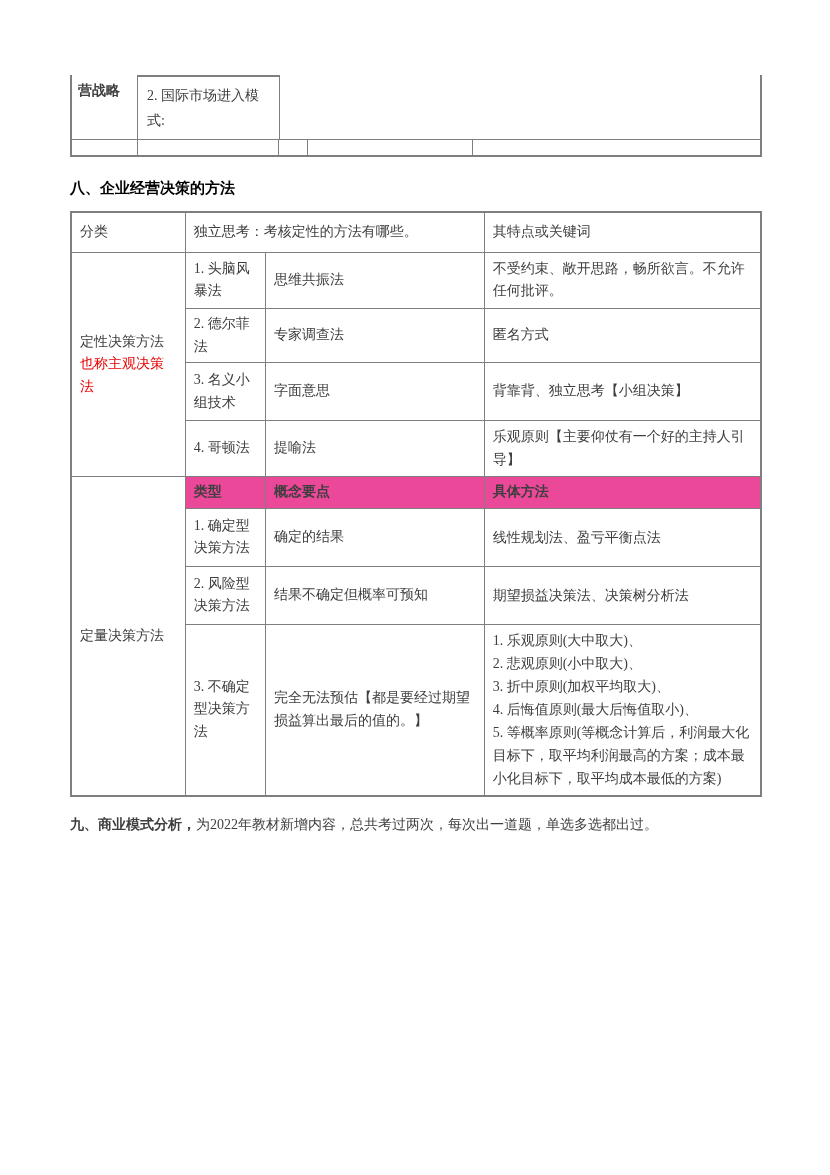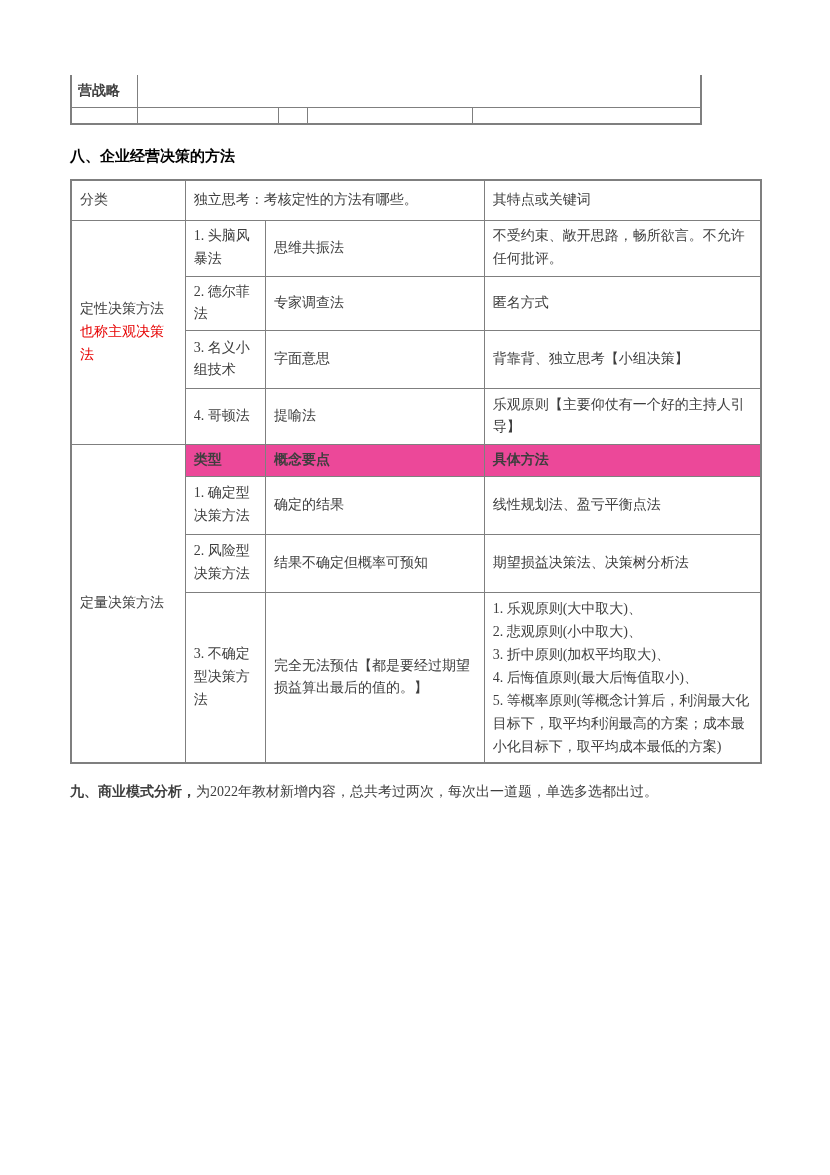--- a/index.html
+++ b/index.html
@@ -6,21 +6,21 @@
   body{
     width:830px;height:1175px;background:#ffffff;
     font-family:"Liberation Serif","DejaVu Serif",serif;
     font-size:14px;color:#3e3e3e;
   }
   .page{box-sizing:border-box;width:830px;padding:75px 68px 0 70px;}
   .b{font-weight:bold;}
   .red{color:#e60000;}
 
   
-  .t1{box-sizing:border-box;width:632px;
+  .t1{box-sizing:border-box;width:692px;
       border-left:2px solid #7f7f7f;border-right:2px solid #7f7f7f;border-bottom:2px solid #7f7f7f;}
   .t1-rowA{display:flex;align-items:stretch;}
   .t1-c1{box-sizing:border-box;width:66px;border-right:1px solid #7f7f7f;padding:7px 6px;font-weight:bold;}
   .t1-c2{box-sizing:border-box;width:142px;border-top:2px solid #7f7f7f;border-right:1px solid #7f7f7f;
          padding:6px 9px;display:flex;align-items:center;line-height:1.8;}
   .t1-c3{box-sizing:border-box;flex:1;border-top:2px solid #7f7f7f;padding:8px 10px;line-height:1.72;}
   .t1-rowB{display:flex;border-top:1px solid #7f7f7f;height:15px;}
   .t1-rowB > div{box-sizing:border-box;border-right:1px solid #7f7f7f;}
   .bw1{width:66px;}.bw2{width:141px;}.bw3{width:29px;}.bw4{width:165px;}
   .bw5{flex:1;border-right:none !important;}
@@ -40,20 +40,23 @@
 </style>
 </head>
 <body>
 
 <div class="page">
 
   <div class="t1">
     <div class="t1-rowA">
       <div class="t1-c1">
         <span>营战略</span>
+      </div>
+      <div class="t1-c2">
+        <span>2. 国际市场进入模式:</span>
       </div>
     </div>
     <div class="t1-rowB">
       <div class="bw1"></div>
       <div class="bw2"></div>
       <div class="bw3"></div>
       <div class="bw4"></div>
       <div class="bw5"></div>
     </div>
   </div>

